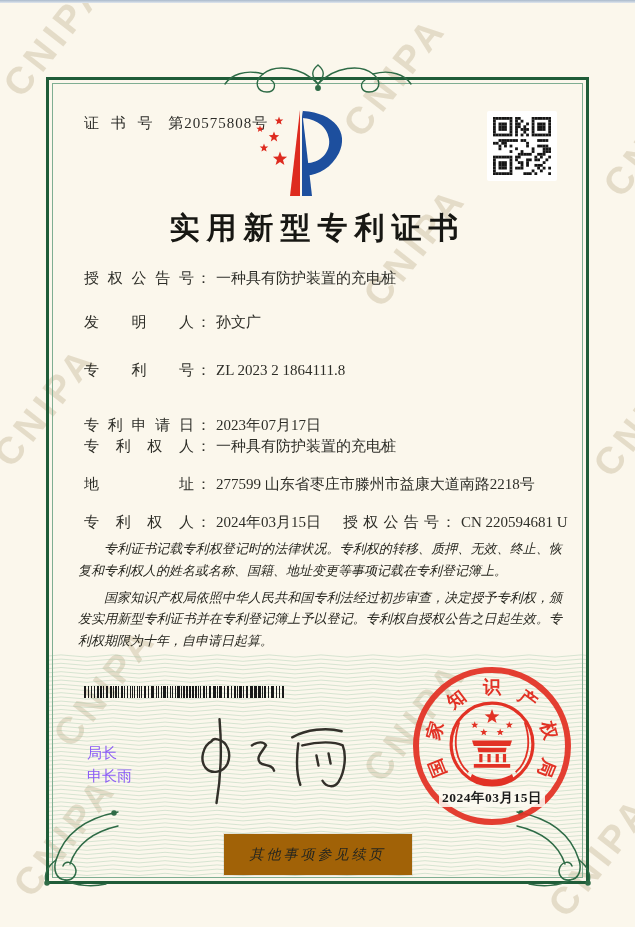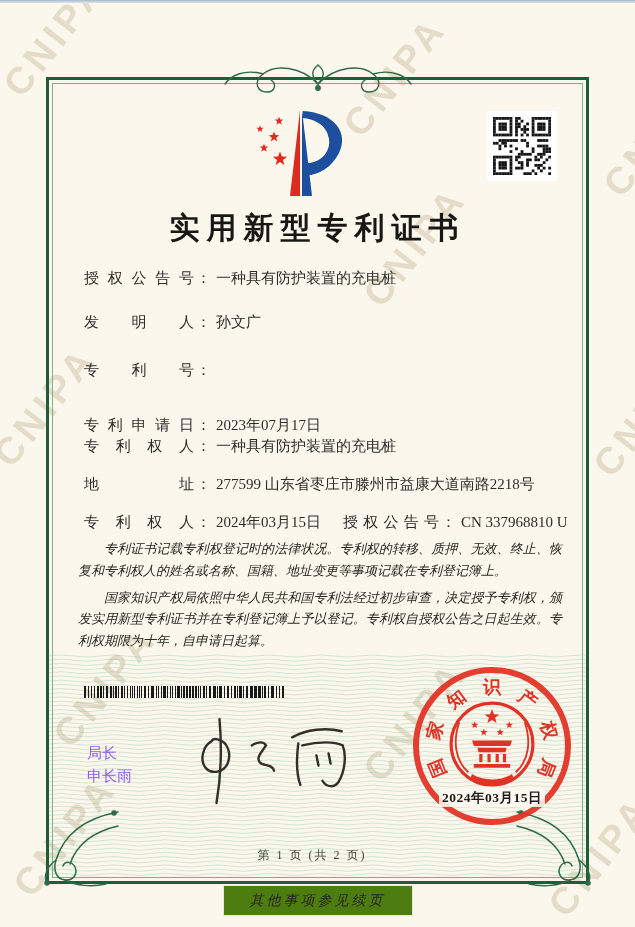--- a/index.html
+++ b/index.html
@@ -63,22 +63,22 @@
   .seal{position:absolute;left:413px;top:667px;width:158px;height:158px;z-index:5;
         border:6px solid rgba(226,50,37,.94);border-radius:50%}
   .seal-char{position:absolute;left:50%;top:50%;font-size:18px;font-weight:700;color:var(--seal-red);
              font-family:var(--f-serif)}
   .emblem{position:absolute;left:50%;top:22px;transform:translateX(-50%);width:92px;height:100px}
   .seal-date{position:absolute;left:50%;bottom:12px;transform:translateX(-50%);font-size:13.5px;font-weight:700;
              color:#1b1b1b;background:rgba(252,249,240,.88);padding:0 3px;white-space:nowrap;letter-spacing:.5px}
 
   .page-num{position:absolute;left:46px;right:57px;top:847px;z-index:4;text-align:center;font-size:12px;color:#3d3d38;letter-spacing:2px}
 
-  .footer-note-box{position:absolute;left:50%;top:886px;transform:translateX(-50%);z-index:4;background:#4d7c0f;
-                   padding:5px 26px;box-shadow:0 0 0 1px rgba(120,120,110,.14)}
+  .footer-note-box{position:absolute;left:50%;top:834px;transform:translateX(-50%);z-index:4;background:#a16207;
+                   padding:11px 26px;box-shadow:0 0 0 1px rgba(120,120,110,.14)}
   .footer-note-box span{font-size:14px;font-style:italic;letter-spacing:3px;color:#26261f}
 </style>
 </head>
 <body>
 
 <div class="screen">
   <div class="top-edge"></div>
 
   <div class="page">
 
@@ -179,20 +179,24 @@
       <g stroke="#2e6b46" fill="none" stroke-width="1.5" stroke-linecap="round">
         <path d="M80,8 C48,14 26,30 18,56 C15,66 18,75 27,76 C35,77 40,70 37,63 C34,57 27,57 25,62"></path>
         <path d="M80,22 C54,28 38,42 32,60"></path>
         <path d="M18,56 C10,62 6,70 8,78"></path>
         <path d="M27,76 C38,82 54,83 68,80"></path>
         <circle cx="76" cy="9" r="2" fill="#2e6b46"></circle>
         <circle cx="9" cy="79" r="2" fill="#2e6b46"></circle>
       </g>
     </svg>
 
+    <div class="cert-no">
+      <span>证 书 号</span>
+      <span>第20575808号</span>
+    </div>
 
     <svg class="logo" viewBox="0 0 100 92">
       <g id="logo-stars">
           <path d="M29.0,44.5L30.9,49.5L36.1,49.7L32.0,53.0L33.4,58.1L29.0,55.1L24.6,58.1L26.0,53.0L21.9,49.7L27.1,49.5Z" fill="var(--logo-red)"></path>
           <path d="M13.0,36.5L14.1,39.5L17.3,39.6L14.8,41.6L15.6,44.6L13.0,42.9L10.4,44.6L11.2,41.6L8.7,39.6L11.9,39.5Z" fill="var(--logo-red)"></path>
           <path d="M23.0,24.5L24.4,28.1L28.2,28.3L25.2,30.7L26.2,34.4L23.0,32.3L19.8,34.4L20.8,30.7L17.8,28.3L21.6,28.1Z" fill="var(--logo-red)"></path>
           <path d="M9.0,18.2L9.9,20.7L12.6,20.8L10.5,22.5L11.2,25.1L9.0,23.6L6.8,25.1L7.5,22.5L5.4,20.8L8.1,20.7Z" fill="var(--logo-red)"></path>
           <path d="M28.0,9.5L29.1,12.5L32.3,12.6L29.8,14.6L30.6,17.6L28.0,15.9L25.4,17.6L26.2,14.6L23.7,12.6L26.9,12.5Z" fill="var(--logo-red)"></path>
         </g>
       <path d="M49,3 L39,89 L49,89 Z" fill="var(--logo-red)"></path>
@@ -414,20 +418,21 @@
       <div class="row r-inv">
         <span class="lbl">发明人</span>
         <span class="colon">：</span>
         <span class="val val-multi">
           <div>孙文广</div>
         </span>
       </div>
       <div class="row r-pat">
         <span class="lbl">专利号</span>
         <span class="colon">：</span>
+        <span class="val">ZL 2023 2 1864111.8</span>
       </div>
       <div class="row r-fil">
         <span class="lbl">专利申请日</span>
         <span class="colon">：</span>
         <span class="val">2023年07月17日</span>
       </div>
       <div class="row r-own">
         <span class="lbl">专利权人</span>
         <span class="colon">：</span>
         <span class="val">一种具有防护装置的充电桩</span>
@@ -436,21 +441,21 @@
         <span class="lbl">地址</span>
         <span class="colon">：</span>
         <span class="val">277599 山东省枣庄市滕州市益康大道南路2218号</span>
       </div>
       <div class="row r-grant">
         <span class="lbl">专利权人</span>
         <span class="colon">：</span>
         <span class="val">2024年03月15日</span>
         <span class="lbl-sm">授权公告号</span>
         <span class="colon">：</span>
-        <span class="val">CN 337968810 U</span>
+        <span class="val">CN 220594681 U</span>
       </div>
     </div>
 
     <div class="paras">
       <p>专利证书记载专利权登记时的法律状况。专利权的转移、质押、无效、终止、恢复和专利权人的姓名或名称、国籍、地址变更等事项记载在专利登记簿上。</p>
       <p>国家知识产权局依照中华人民共和国专利法经过初步审查，决定授予专利权，颁发实用新型专利证书并在专利登记簿上予以登记。专利权自授权公告之日起生效。专利权期限为十年，自申请日起算。</p>
     </div>
 
     <svg class="barcode" id="barcode" viewBox="0 0 204 12" preserveAspectRatio="none">
         <rect x="0" y="0" width="2" height="12" fill="#1a1a1a"></rect>

